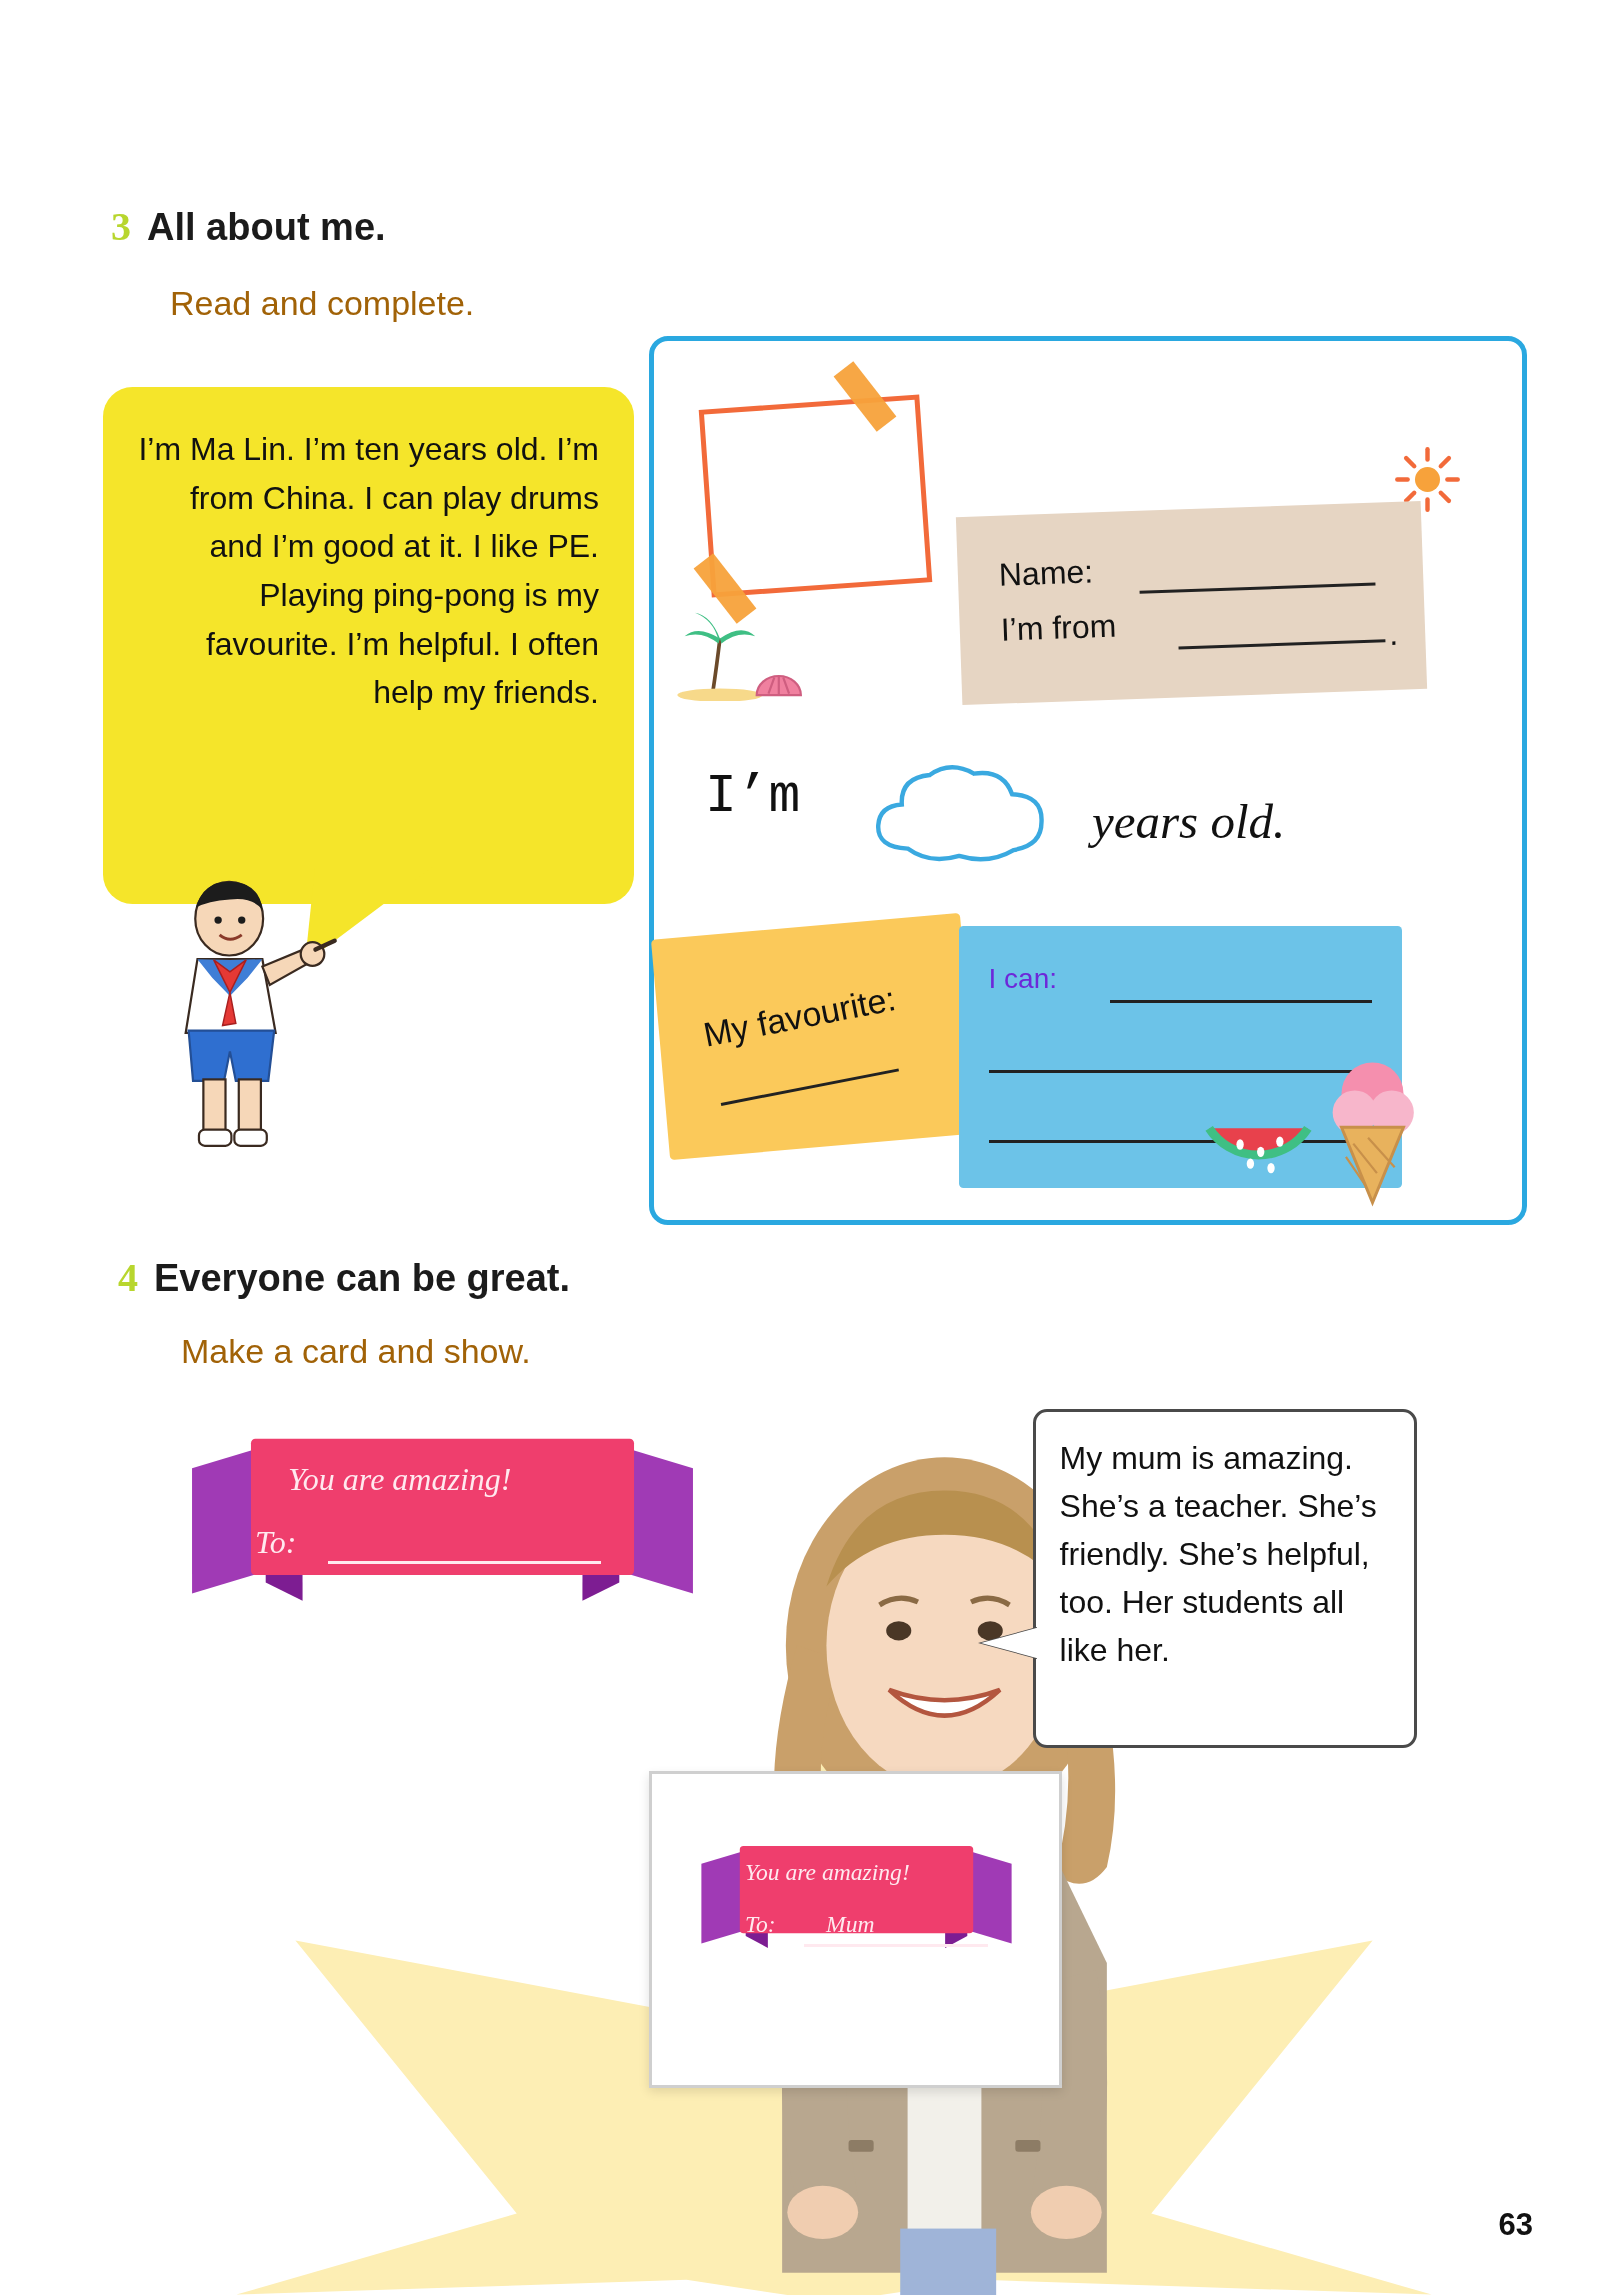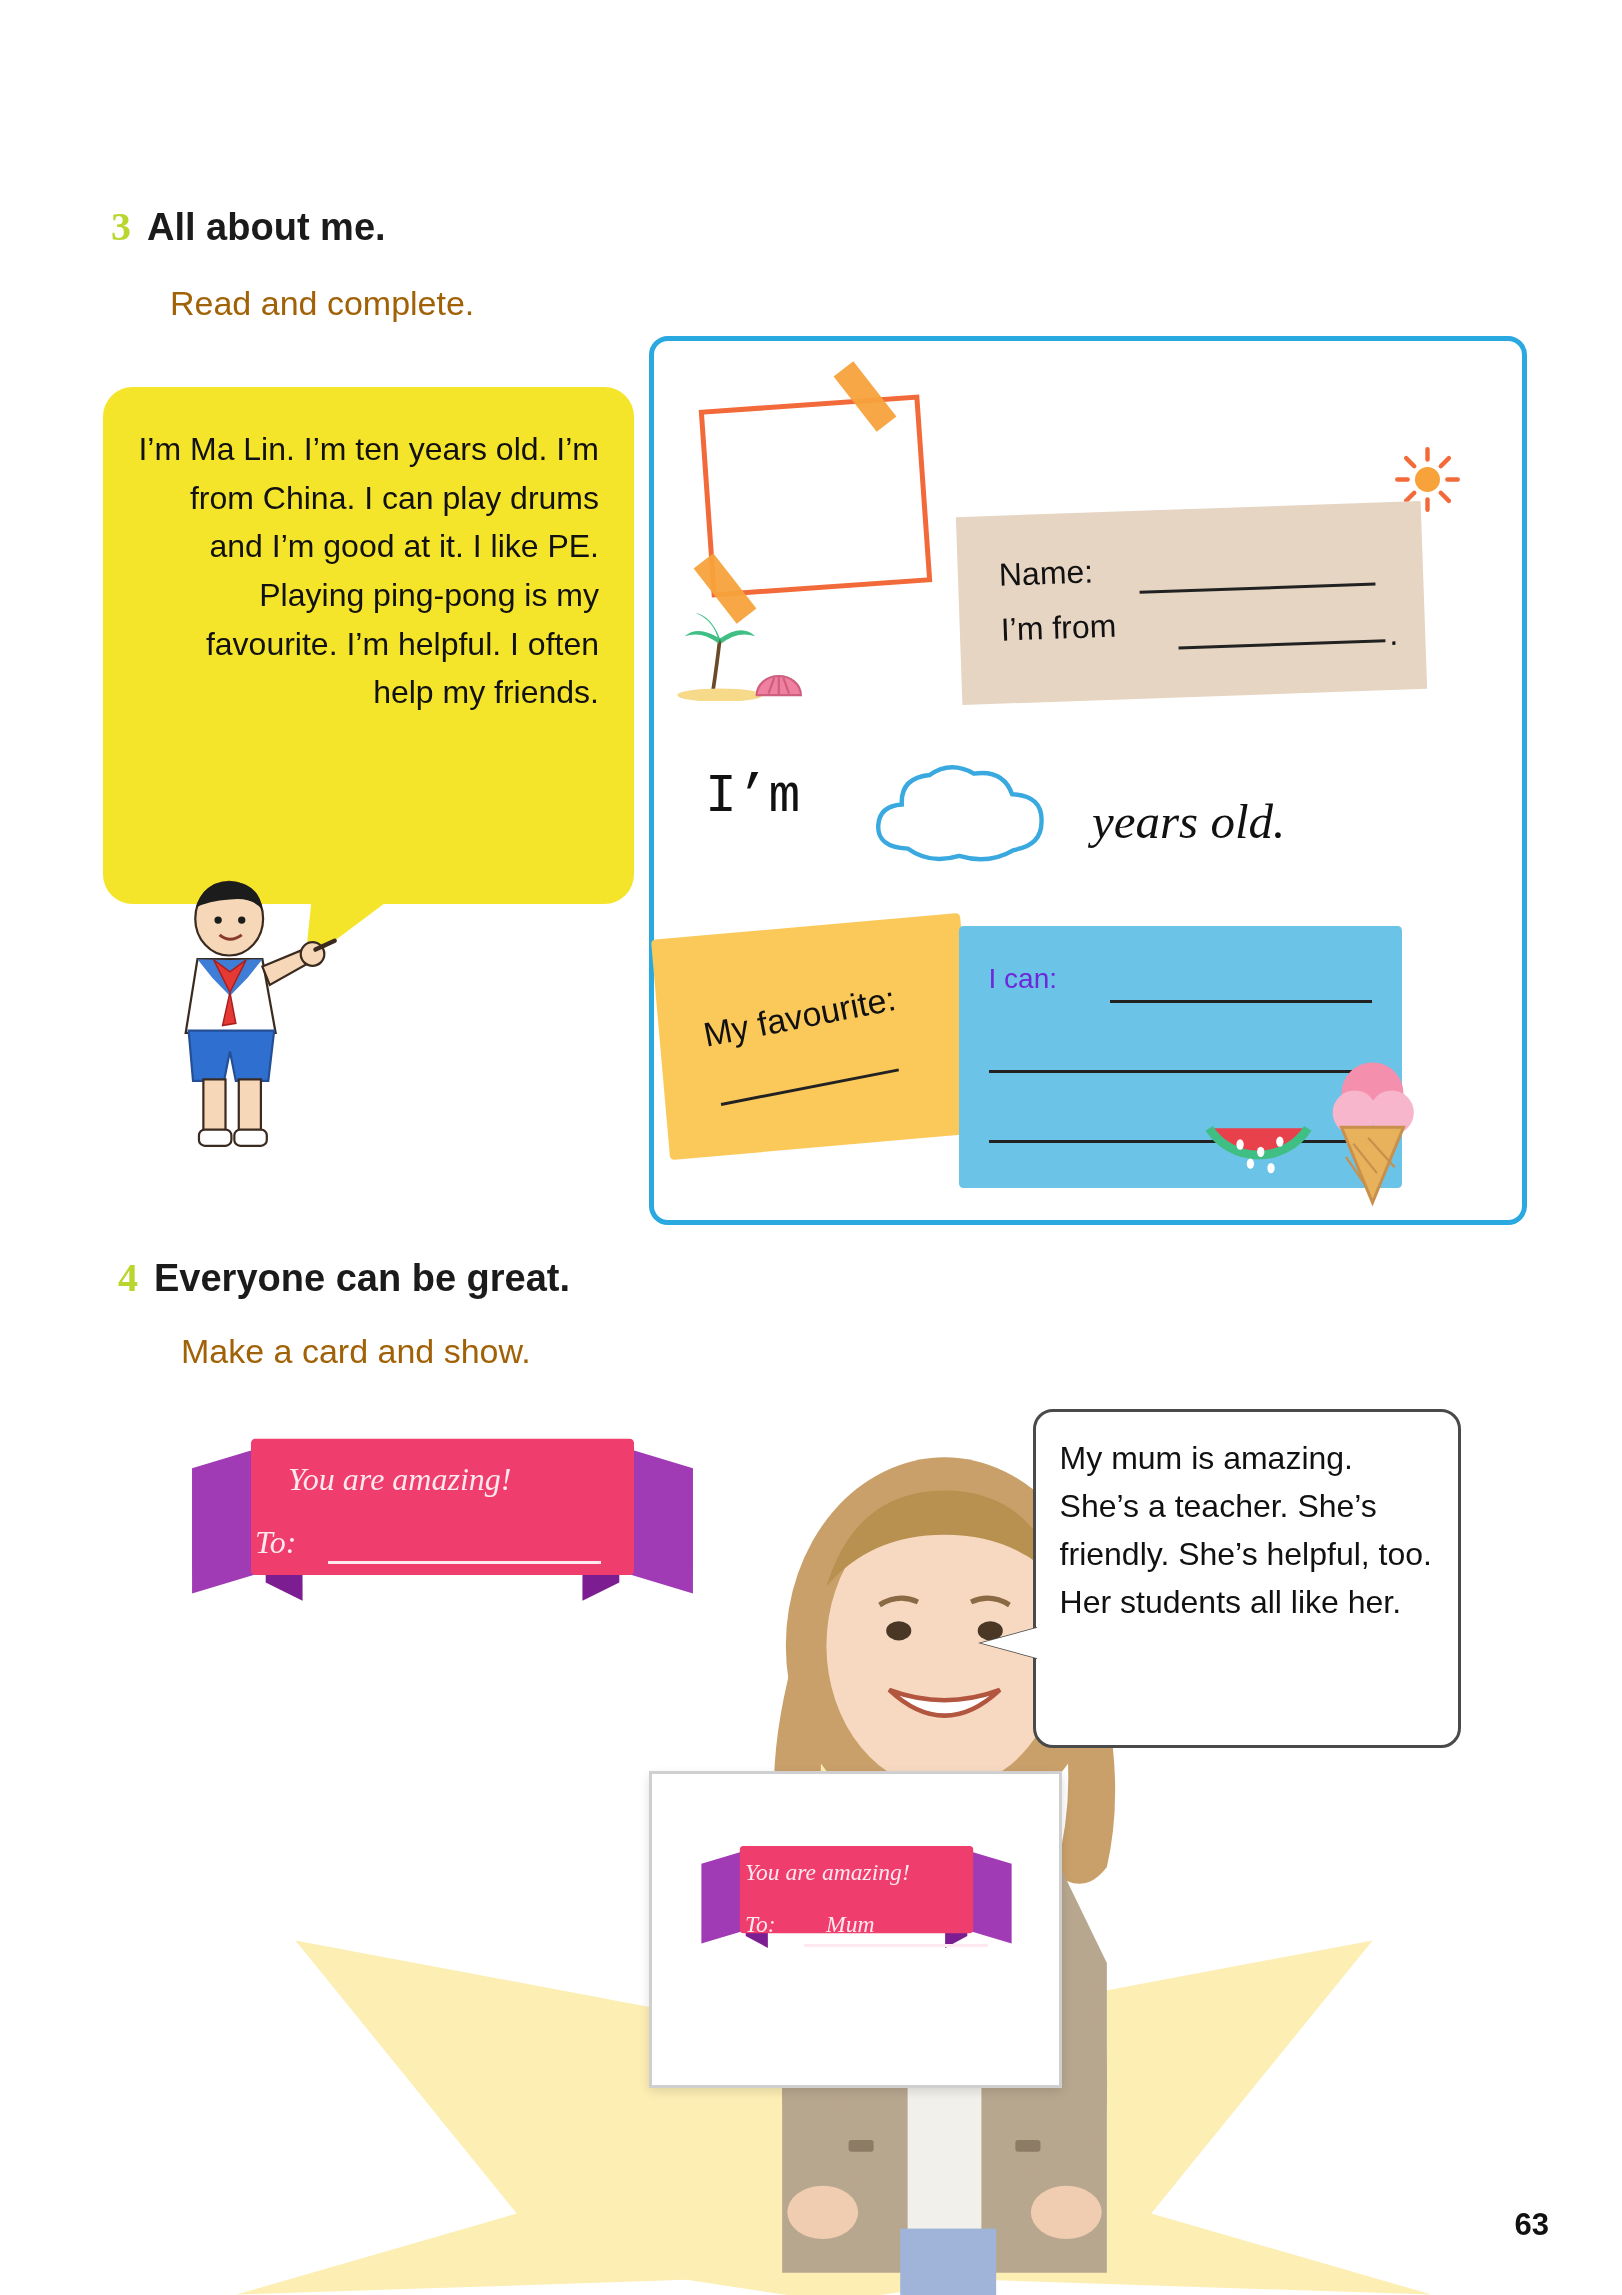--- a/index.html
+++ b/index.html
@@ -192,39 +192,39 @@
     position:absolute; left:649px; top:1771px;
     width: 413px; height: 317px;
     background: #fff;
     border: 3.7px solid #cfcfcf;
     box-shadow: 0 4.4px 10.3px rgba(0,0,0,.12);
   }
 
   
   #speech-box {
     position:absolute; left:1033px; top:1409px;
-    width: 428px; height: 339px;
+    width: 384px; height: 339px;
     background: #fff;
     border: 3.7px solid #4a4a4a;
-    border-radius: 20px;
+    border-radius: 14px;
     padding: 22px 23.6px;
   }
   #speech-box .txt { font-size: 32px; line-height: 1.5; color:#111; }
   #speech-tail {
     position:absolute; left:981px; top:1627px;
     width:0;height:0;
     border-top: 16px solid transparent;
     border-bottom: 16px solid transparent;
     border-right: 59px solid #fff;
     filter: drop-shadow(-2.2px 0 0 #4a4a4a);
   }
 
   
   #page-num {
-    position:absolute; right: 74px; bottom: 52px;
+    position:absolute; right: 90px; bottom: 52px;
     font-size: 31px; font-weight: bold; color:#111;text-align:center;
   }
 </style>
 </head>
 <body>
 
 <div class="page">
 
   <div id="ex3-head">
     <span class="ex-num">3</span>

